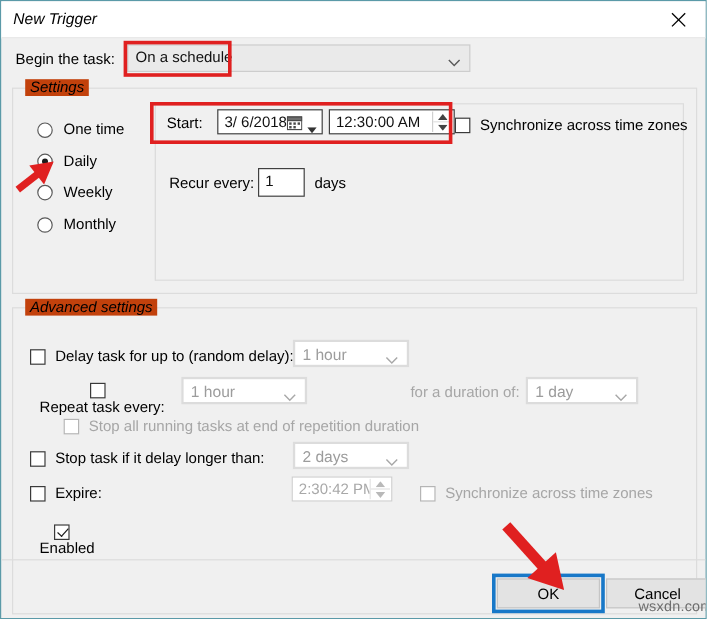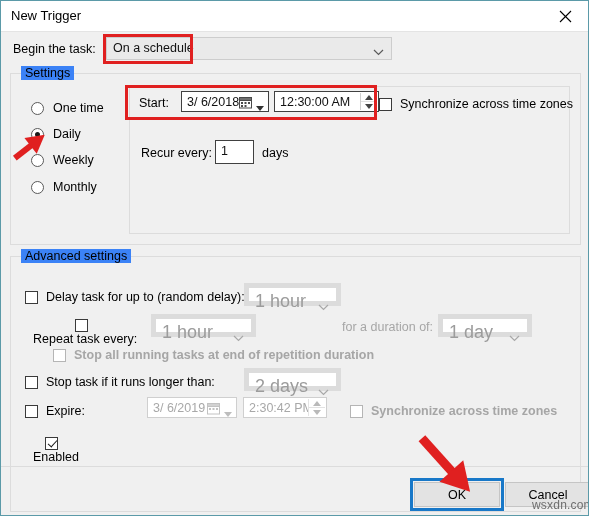--- a/index.html
+++ b/index.html
@@ -24,21 +24,21 @@
 
   
   .titlebar {
     position: absolute; left: 0; top: 0;
     width: 100%; height: 31px;
     background: #ffffff;
     border-bottom: 1px solid #e4e4e4;
   }
   .title-text {
     position: absolute; left: 10px; top: 7px;
-    font-size: 13px; color: #000;
+    font-size: 13px; color: #000; font-style: italic;
   }
   .close-btn {
     position: absolute; right: 0; top: 0;
     width: 45px; height: 30px;
     display: flex; align-items: center; justify-content: center;
     cursor: pointer;
     color: #000;
     font-size: 15px;
     line-height: 1;
   }
@@ -68,24 +68,25 @@
   }
 
   
   .group {
     position: absolute;
     border: 1px solid #dcdcdc;
     background: transparent;
   }
   .group > .legend {
     position: absolute; top: -8px; left: 10px;
-    background: #3b82f6;
+    background: #c2410c;
     padding: 0 4px;
     font-size: 12.5px;
     color: #000;
+    font-style: italic;
   }
   #settings-group { left: 9px; top: 72px; width: 571px; height: 172px; }
   #advanced-group { left: 9px; top: 255px; width: 571px; height: 256px; }
 
   
   .inner-panel {
     position: absolute;
     left: 118px; top: 12px;
     width: 441px; height: 148px;
     border: 1px solid #dcdcdc;
@@ -145,21 +146,21 @@
   .cb-mark.checked::after {
     content: "";
     position: absolute;
     left: 4px; top: 0px;
     width: 4px; height: 8px;
     border: solid #1a1a1a;
     border-width: 0 1.6px 1.6px 0;
     transform: rotate(42deg);
   }
   .cb-item .lbl { margin-left: 8px; font-size: 12.5px; white-space: nowrap; }
-  .cb-item .lbl.dis { color: #a6a6a6; font-weight: bold; }
+  .cb-item .lbl.dis { color: #a6a6a6; }
 
   
   .field {
     position: absolute;
     background: #fff;
     border: 1px solid #404040;
     font-size: 12.5px;
     color: #111;
   }
   .field .val {
@@ -188,22 +189,22 @@
   .spinner .half {
     flex: 1 1 50%;
     position: relative;
   }
   .spinner .half:first-child { border-bottom: 1px solid #e2e2e2; }
 
   
   .combo {
     position: absolute;
     background: #fff;
-    border: 5px solid #0f172a;
-    font-size: 18px;
+    border: 2px solid #0f172a;
+    font-size: 13px;
   }
   .combo .cv {
     position: absolute; left: 6px; top: 3px;
     color: #3b3b3b; white-space: nowrap;
   }
   .combo .chev { position: absolute; right: 7px; top: 7px; }
   .combo.dis { border-color: #dcdcdc; }
   .combo.dis .cv { color: #9c9c9c; }
 
   .lbl-static { position: absolute; font-size: 12.5px; white-space: nowrap; }
@@ -390,51 +391,34 @@
       </span>
     </div>
 
     <div class="cb-item" style="left:42px; top:89px;">
       <span class="cb-mark dis"></span>
       <span class="lbl dis">Stop all running tasks at end of repetition duration</span>
     </div>
 
     <div class="cb-item" style="left:14px; top:116px;">
       <span class="cb-mark"></span>
-      <span class="lbl">Stop task if it runs longer than:</span>
+      <span class="lbl">Stop task if it delay longer than:</span>
     </div>
     <div class="combo dis" style="left:233px; top:111px; width:97px; height:23px;">
       <span class="cv">2 days</span>
       <span class="chev">
         <svg width="11" height="7" viewBox="0 0 11 7">
             <polyline points="1,1 5.5,5.5 10,1" fill="none" stroke="#a8a8a8" stroke-width="1.2"></polyline>
           </svg>
       </span>
     </div>
 
     <div class="cb-item" style="left:14px; top:145px;">
       <span class="cb-mark"></span>
       <span class="lbl">Expire:</span>
-    </div>
-    <div class="field dis" style="left:136px; top:140px; width:90px; height:21px;">
-      <span class="val">3/  6/2019</span>
-      <span class="cal-icon">
-        <svg width="13" height="13" viewBox="0 0 13 13">
-          <rect x="0.5" y="1.5" width="12" height="10.5" fill="#fff" stroke="#c2c2c2" stroke-width="1"></rect>
-          <rect x="0.5" y="1.5" width="12" height="3" fill="#d2d2d2" stroke="#c2c2c2" stroke-width="1"></rect>
-          <rect x="2" y="6" width="2" height="2" fill="#c2c2c2"></rect>
-          <rect x="5.5" y="6" width="2" height="2" fill="#c2c2c2"></rect>
-          <rect x="9" y="6" width="2" height="2" fill="#c2c2c2"></rect>
-        </svg>
-      </span>
-      <span class="tiny-chev">
-        <svg width="8" height="5" viewBox="0 0 8 5">
-            <polygon points="0,0 8,0 4,5" fill="#bdbdbd"></polygon>
-          </svg>
-      </span>
     </div>
     <div class="field dis" style="left:232px; top:140px; width:84px; height:21px;">
       <span class="val">2:30:42 PM</span>
       <span class="spinner" style="border-left-color:#e4e4e4">
         <span class="half">
           <svg style="position:absolute;left:4px;top:2px" width="8" height="5" viewBox="0 0 8 5">
               <polygon points="4,0 8,5 0,5" fill="#b9b9b9"></polygon>
             </svg>
         </span>
         <span class="half">

